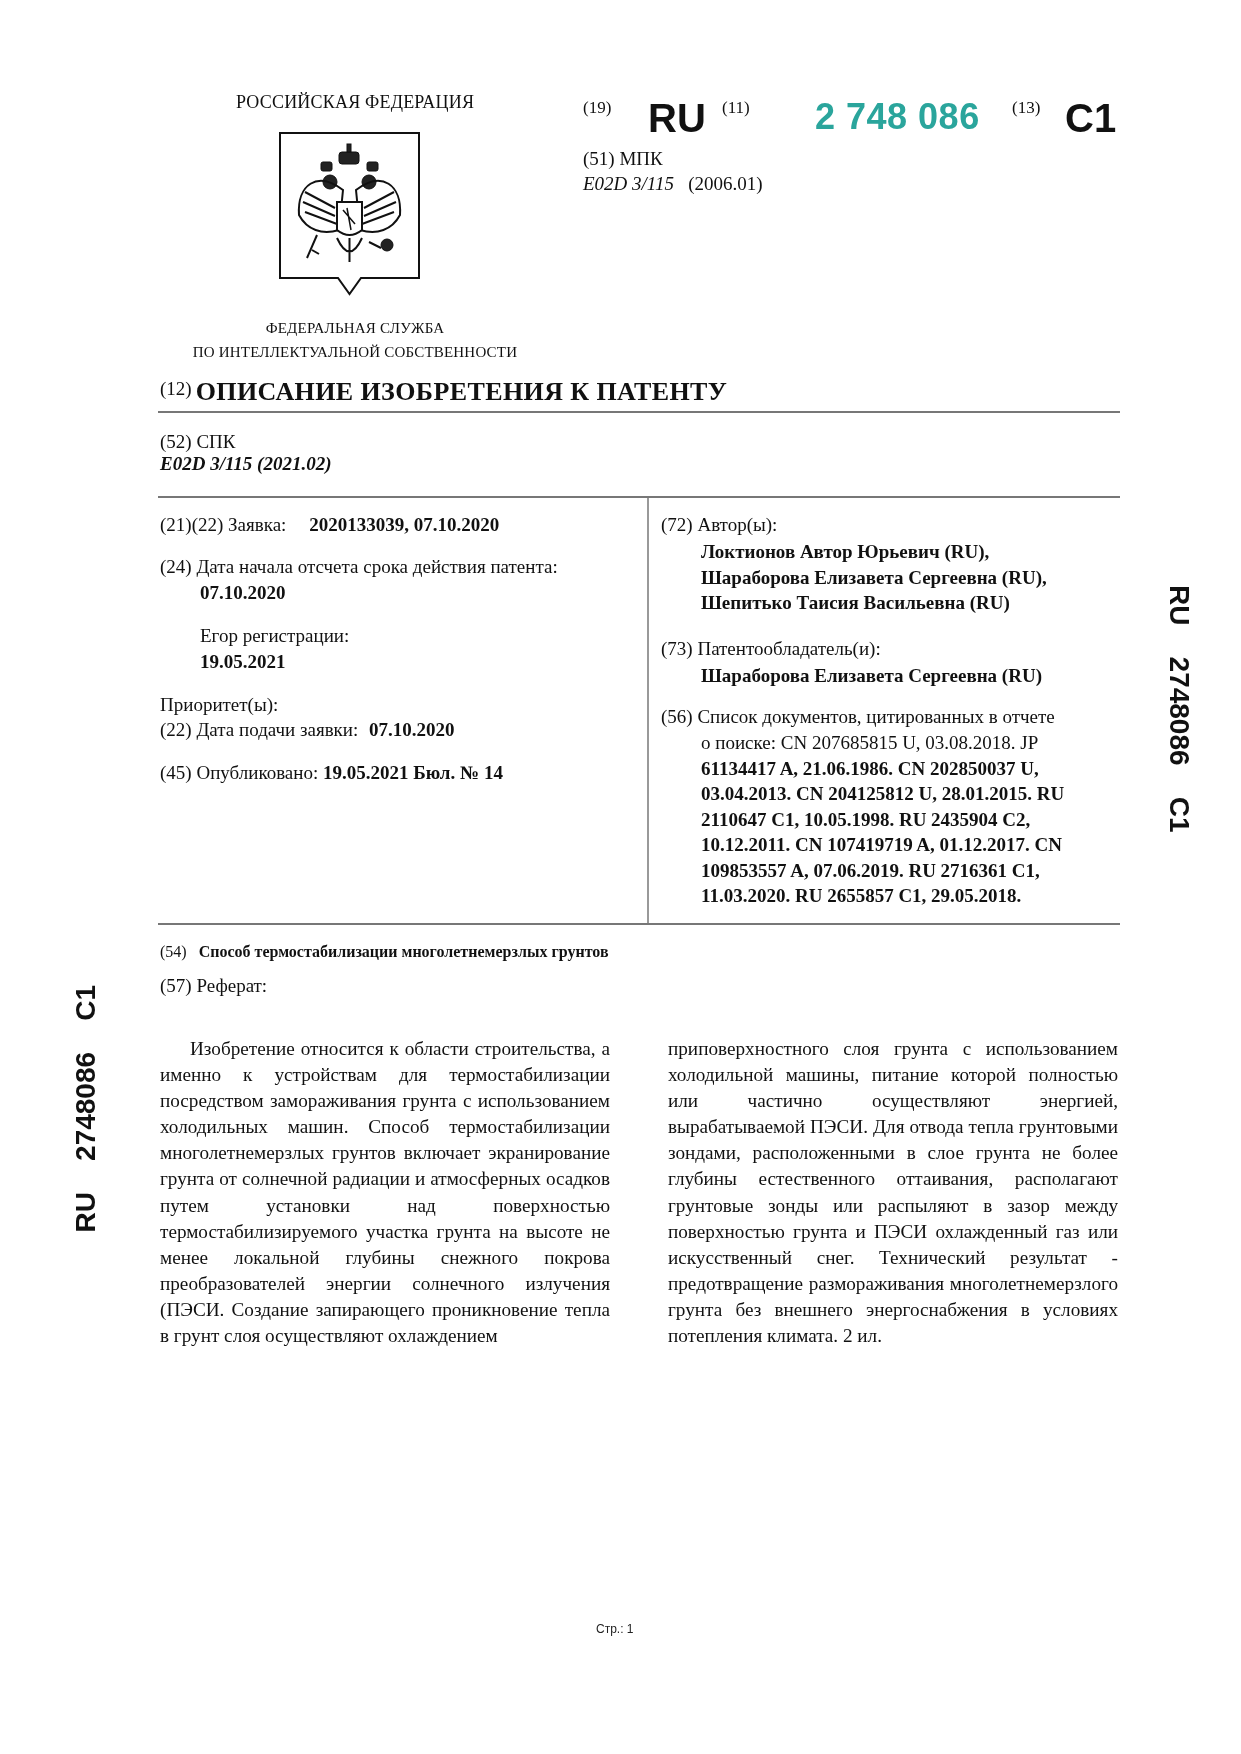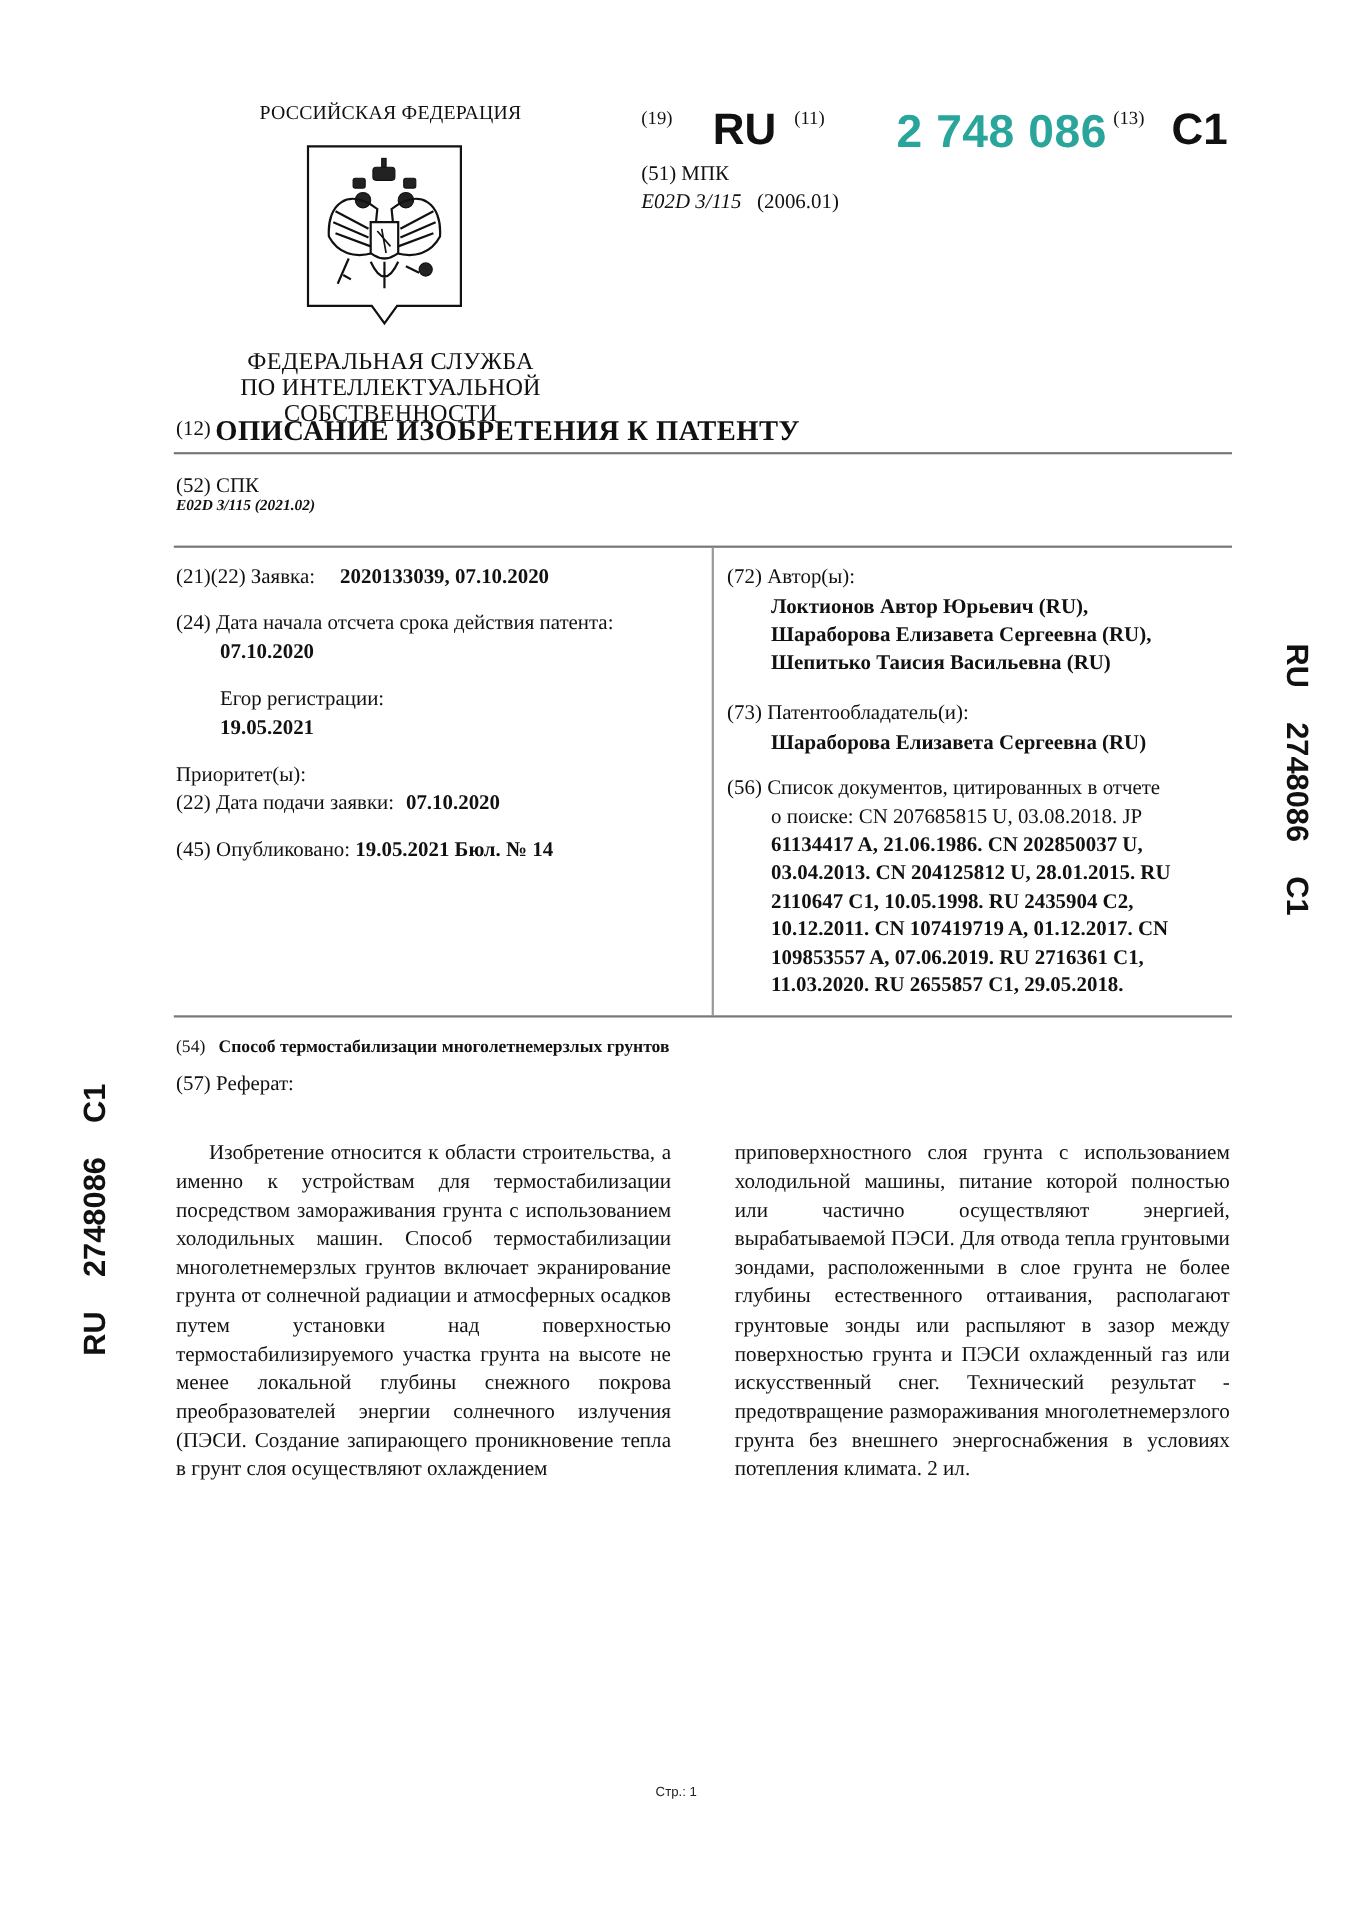--- a/index.html
+++ b/index.html
@@ -4,47 +4,47 @@
 <style>
   html, body { margin: 0; padding: 0; background: #ffffff; }
   body { width: 1241px; height: 1754px; position: relative; overflow: hidden;
          font-family: "Liberation Serif", "DejaVu Serif", serif; color: #111; }
   .abs { position: absolute; }
   .sans { font-family: "Liberation Sans", "DejaVu Sans", sans-serif; }
 
   
   #country { left: 130px; top: 92px; width: 450px; text-align: center; font-size: 18px; letter-spacing: 0.2px; }
   #emblem { left: 277px; top: 130px; width: 145px; width: 145px; height: 172px; }
-  #agency { left: 120px; top: 316px; width: 470px; text-align: center; font-size: 22px; line-height: 24px; letter-spacing: 0.2px; }
+  #agency { left: 120px; top: 316px; width: 470px; text-align: center; font-size: 15px; line-height: 24px; letter-spacing: 0.2px; }
 
   
   .inid { font-size: 17px; }
   #h19 { left: 583px; top: 98px; }
   #country-code { left: 648px; top: 96px; font-size: 40px; font-weight: bold; }
   #h11 { left: 722px; top: 98px; }
-  #patent-number { left: 815px; top: 96px; font-size: 42px; font-weight: bold; color: #2aa59c; letter-spacing: 0.5px; }
+  #patent-number { left: 815px; top: 96px; font-size: 36px; font-weight: bold; color: #2aa59c; letter-spacing: 0.5px; }
   #h13 { left: 1012px; top: 98px; }
   #kind-code { left: 1065px; top: 96px; font-size: 40px; font-weight: bold; }
   #mpk-label { left: 583px; top: 148px; font-size: 19px; }
   #mpk-value { left: 583px; top: 173px; font-size: 19px; text-align: right; }
   #mpk-value i { font-style: italic; }
 
   
   #title-row { left: 160px; top: 377px; }
   #title-row .num { font-size: 19px; vertical-align: 5px; }
   #title-row .txt { font-size: 26px; font-weight: bold; letter-spacing: 0.4px; font-family: Liberation Serif, serif; }
 
   .hr { position: absolute; left: 158px; width: 962px; height: 0; border-top: 2px solid #777; }
   #hr1 { top: 411px; }
   #hr2 { top: 496px; }
   #hr3 { top: 923px; }
   #vsep { position: absolute; left: 647px; top: 498px; width: 0; height: 425px; border-left: 2px solid #999; }
 
   #spk-label { left: 160px; top: 431px; font-size: 19px; }
-  #spk-value { left: 160px; top: 453px; font-size: 14px; font-style: italic; font-weight: bold; }
+  #spk-value { left: 160px; top: 453px; font-size: 19px; font-style: italic; font-weight: bold; }
 
   
   .lcol { left: 160px; font-size: 19px; }
   .bold { font-weight: bold; }
   .indent { left: 200px; }
 
   
   .rcol { left: 661px; font-size: 19px; }
   .rind { left: 701px; font-size: 19px; line-height: 25.5px; }
 

